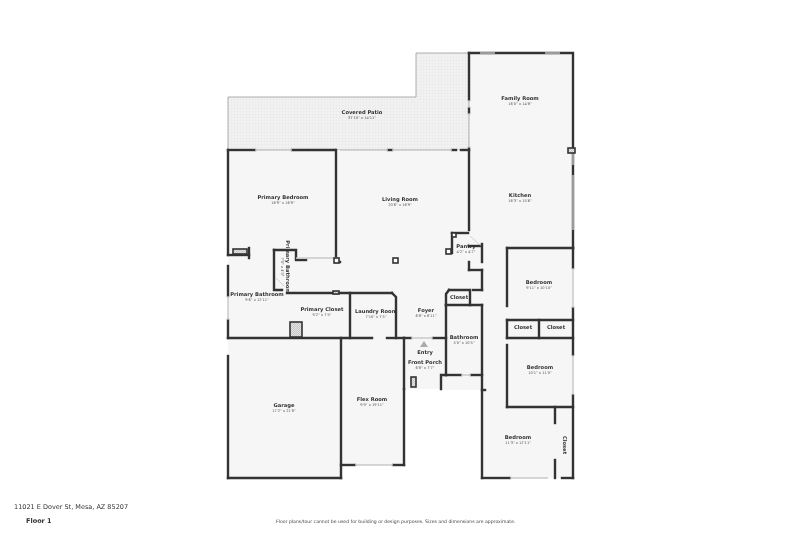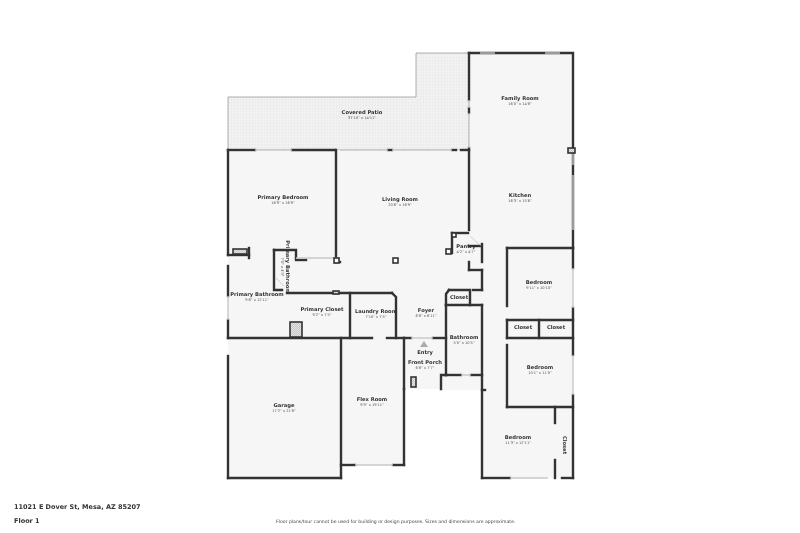--- a/index.html
+++ b/index.html
@@ -2,22 +2,22 @@
 <html><head>
 <meta charset="utf-8">
 <style>
   html, body { margin: 0; padding: 0; background: #ffffff; }
   body { width: 800px; height: 533px; position: relative; overflow: hidden; font-family: "DejaVu Sans", sans-serif; }
   #plan { position: absolute; left: 0; top: 0; }
   .room-label { position: absolute; text-align: center; transform: translate(-50%, -50%); color: #333; white-space: nowrap; line-height: 1.15; }
   .room-name { font-size: 5.2px; font-weight: 600; display: block; }
   .room-dim { font-size: 3.6px; display: block; color: #555; }
   .vert { transform: translate(-50%, -50%) rotate(90deg); }
-  .footer-address { position: absolute; left: 14px; top: 503px; font-size: 6.5px; font-weight: bold; color: #333; }
-  .footer-floor { position: absolute; left: 14px; top: 517px; font-size: 6.5px; font-weight: bold; color: #333; }
+  .footer-address { position: absolute; left: 14px; top: 503px; font-size: 6.5px; font-weight: normal; color: #333; }
+  .footer-floor { position: absolute; left: 26px; top: 517px; font-size: 6.5px; font-weight: bold; color: #333; }
   .footer-disclaimer { position: absolute; left: 276px; top: 519px; font-size: 4.6px; color: #444; }
 </style>
 </head>
 <body>
 
 <svg id="plan" width="800" height="533" viewBox="0 0 800 533" xmlns="http://www.w3.org/2000/svg">
   <defs>
     <pattern id="grid" width="3" height="3" patternUnits="userSpaceOnUse">
       <rect width="3" height="3" fill="#f2f2f2"></rect>
       <path d="M3 0 L0 0 0 3" fill="none" stroke="#dedede" stroke-width="0.4"></path>

